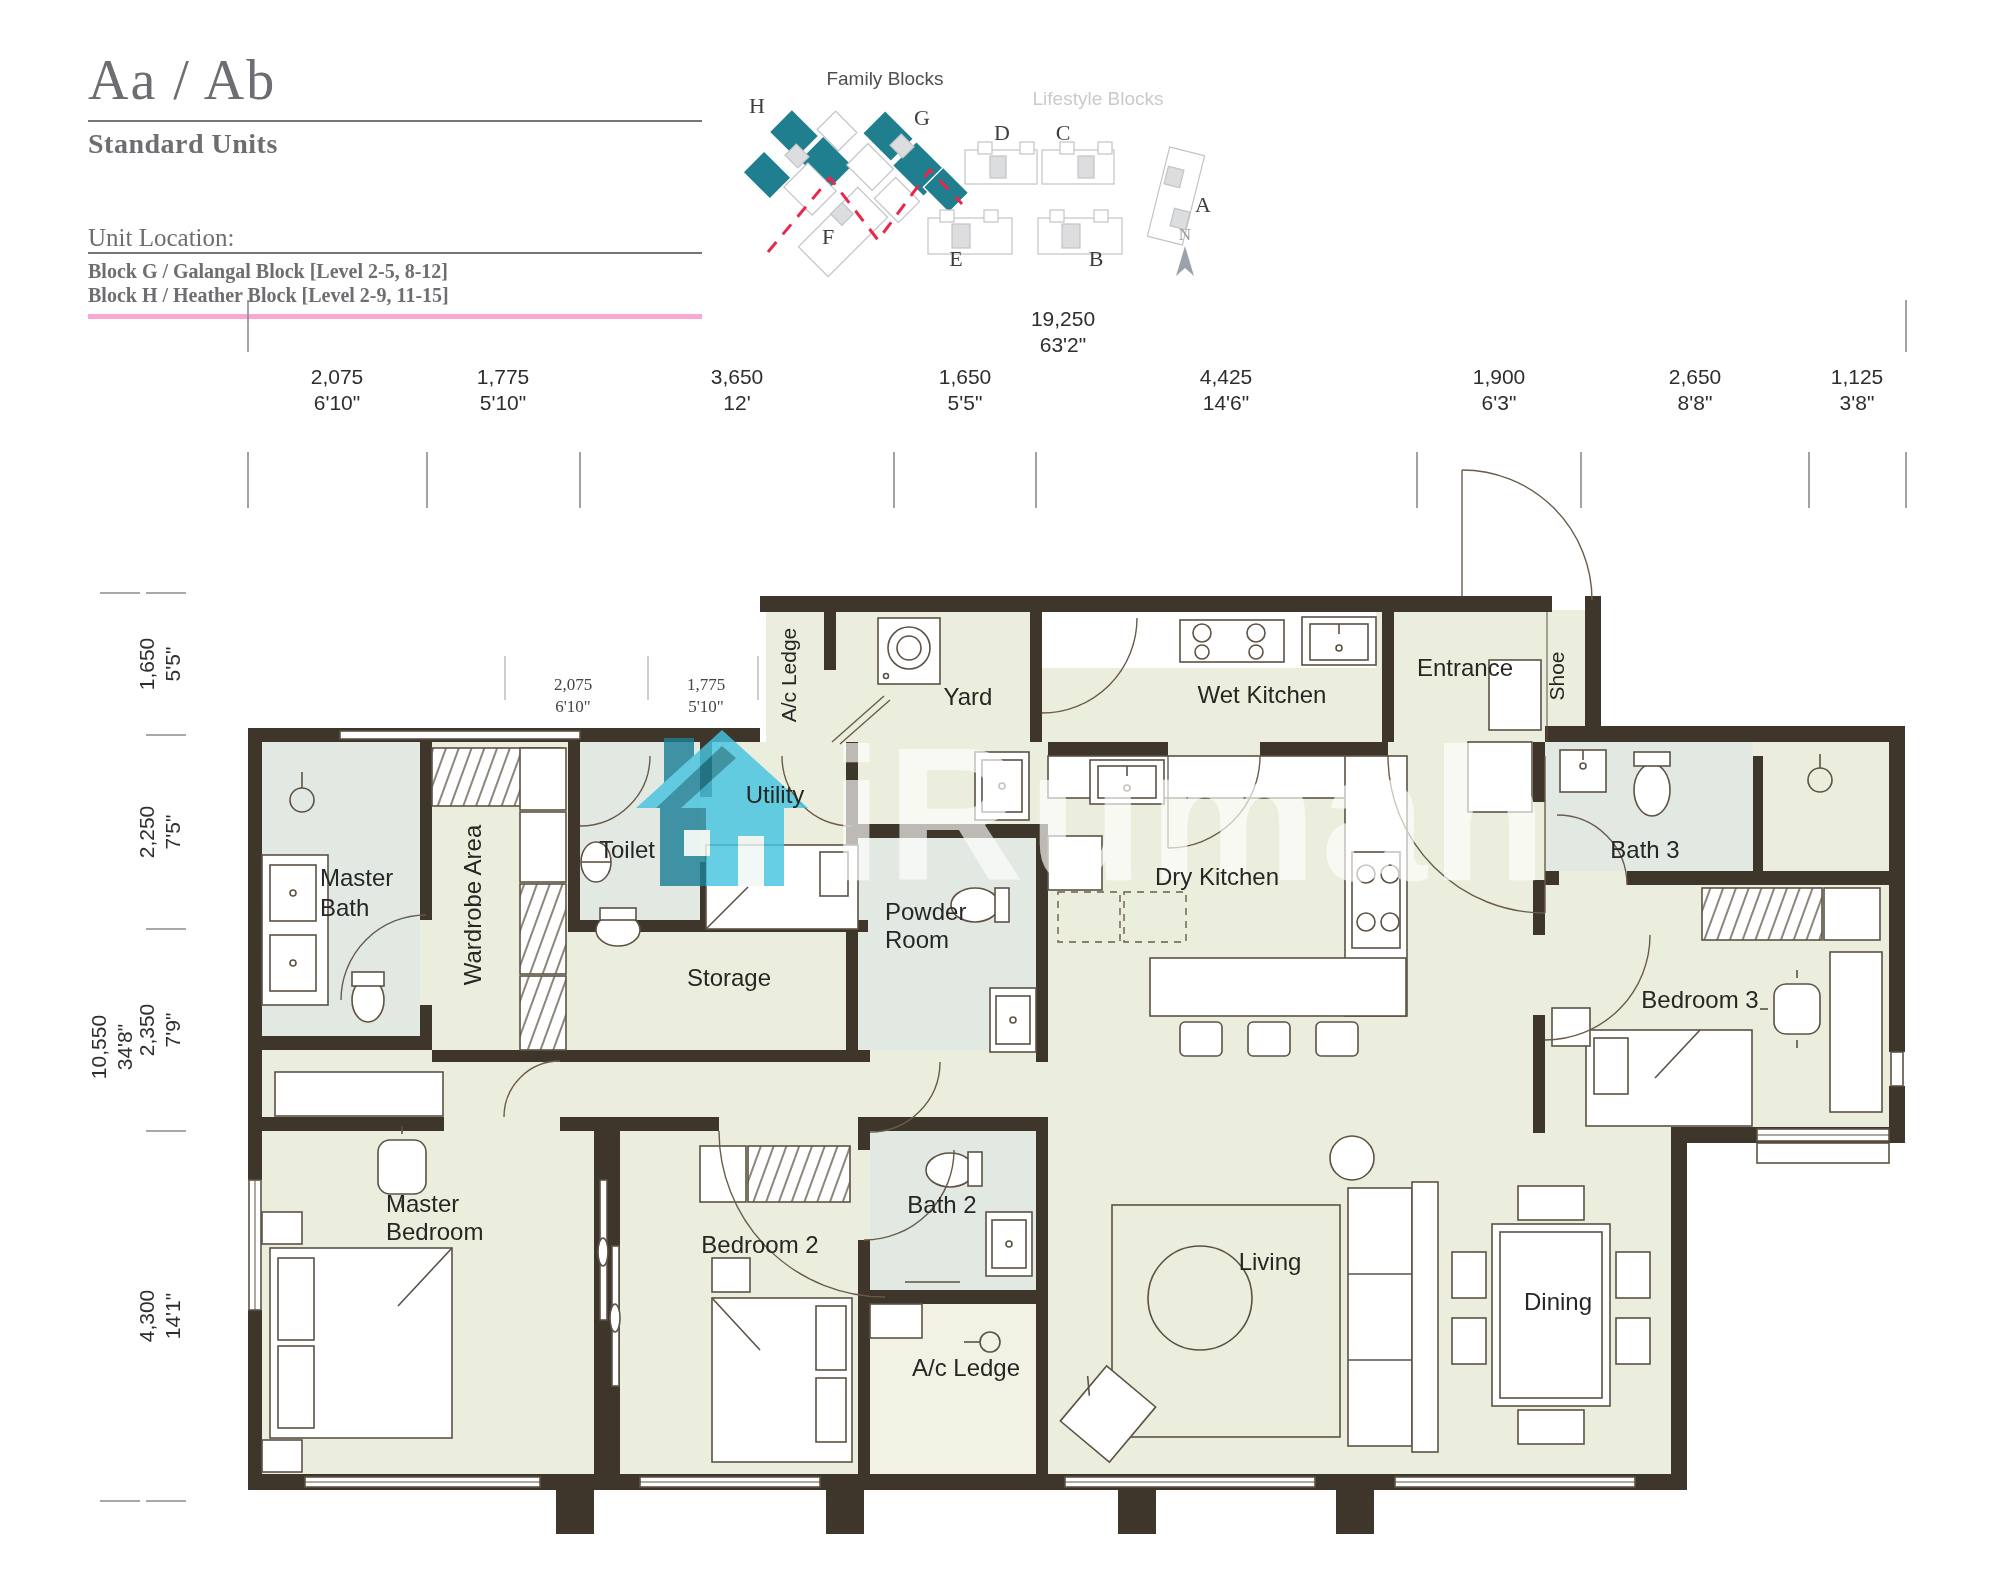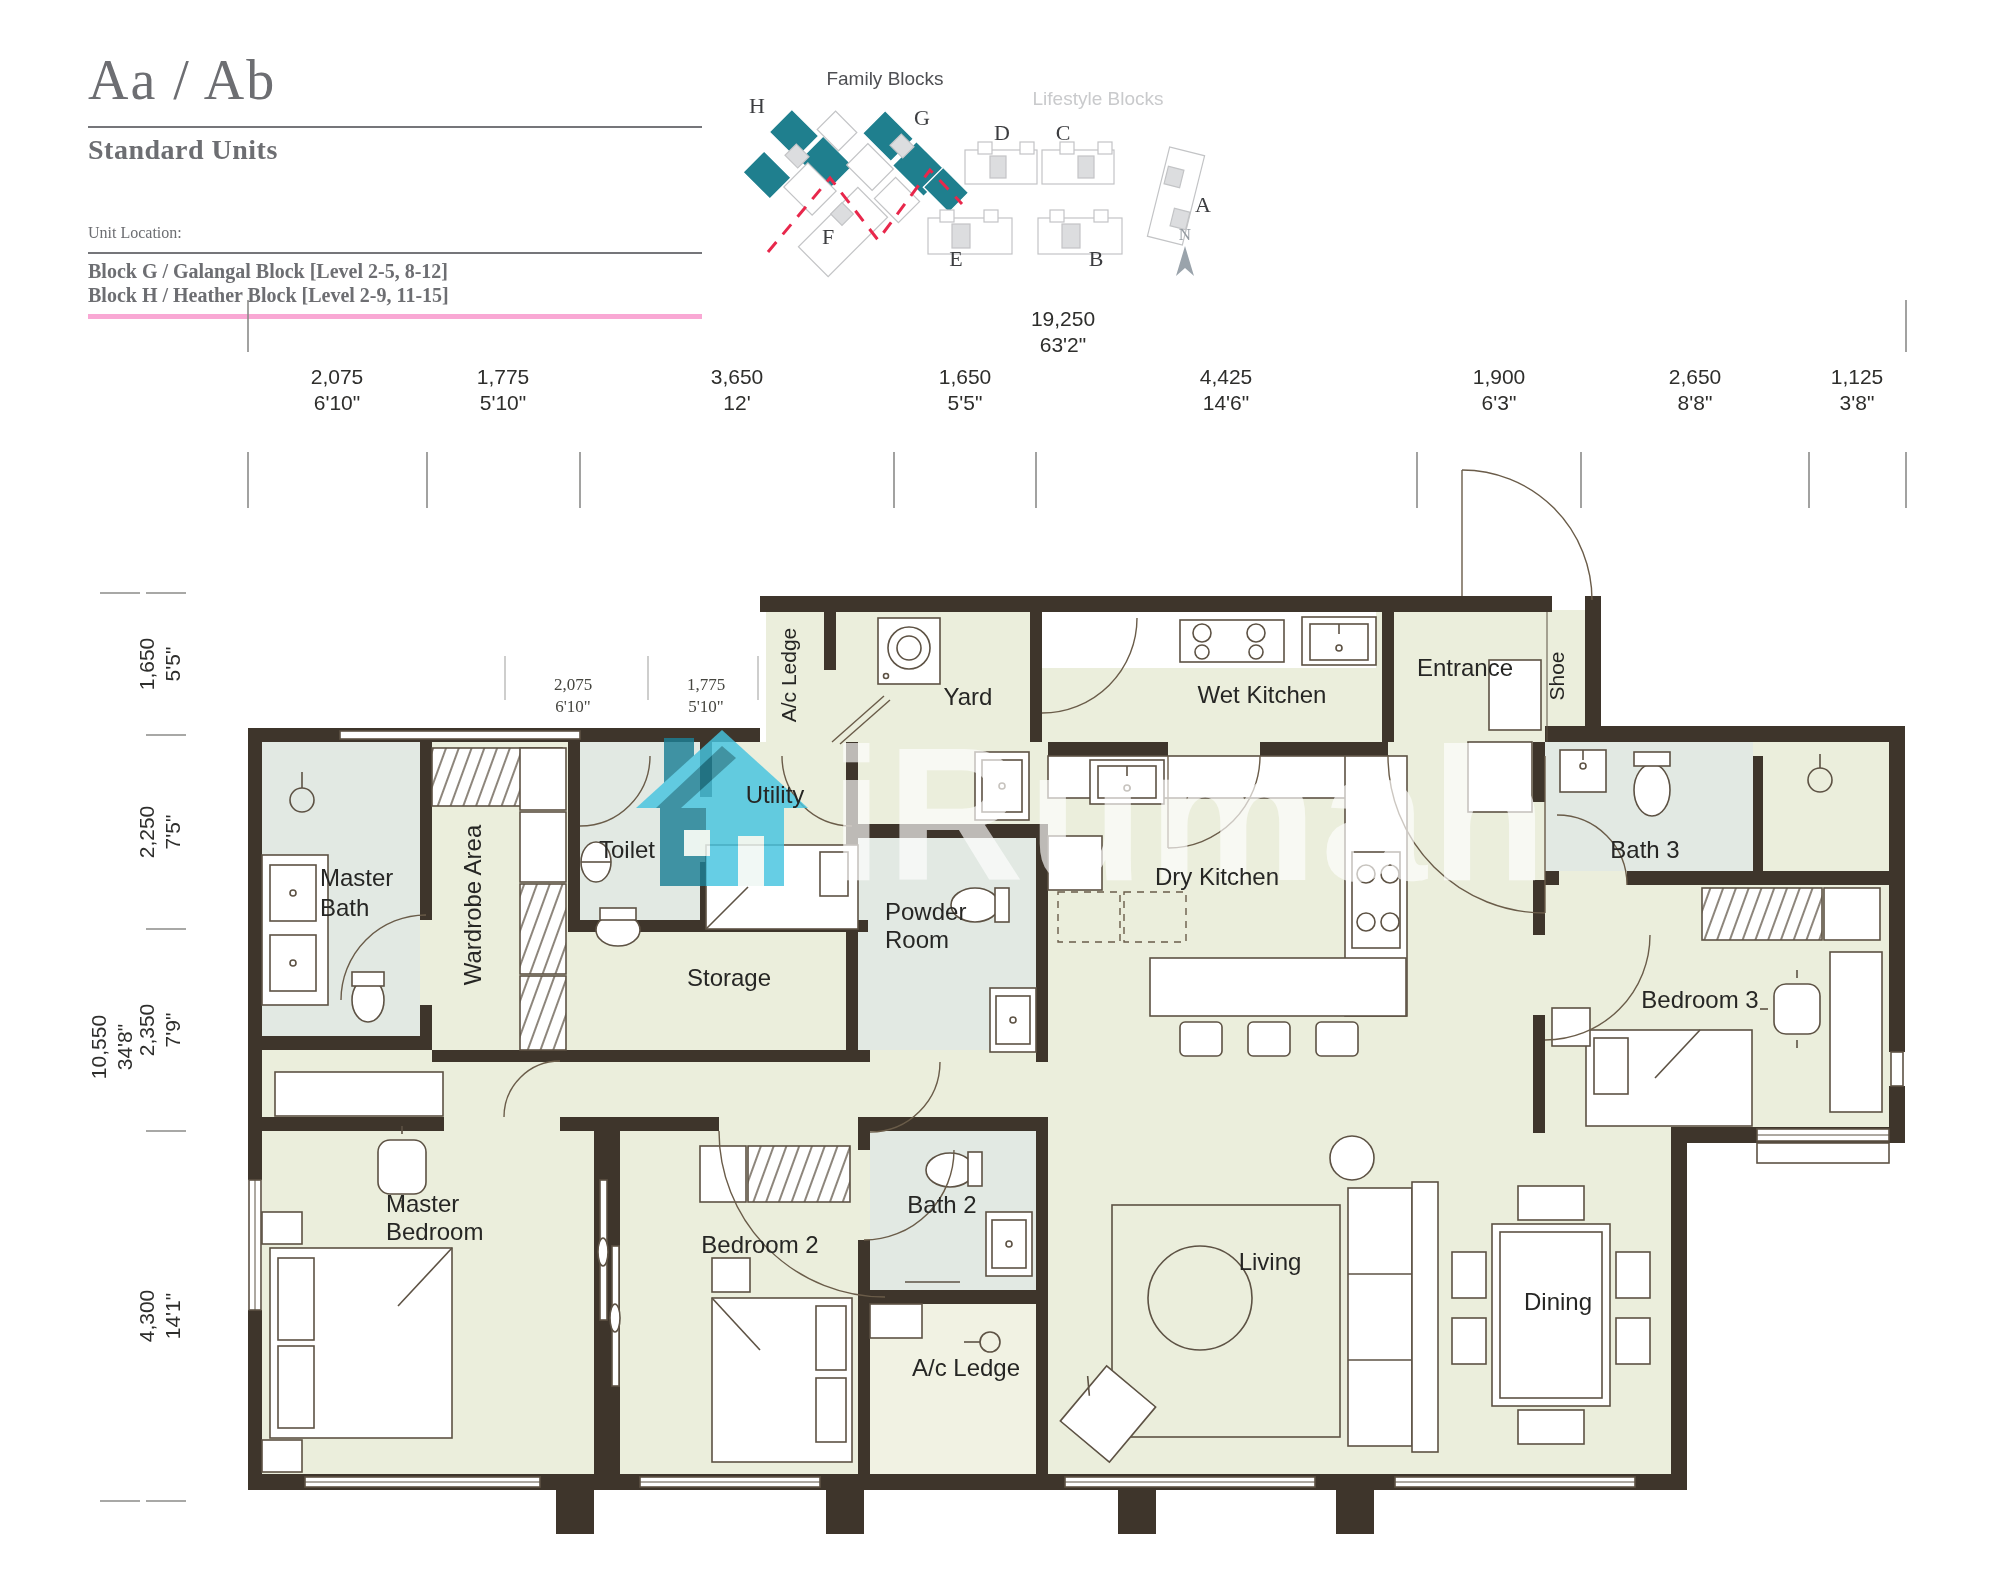--- a/index.html
+++ b/index.html
@@ -2,26 +2,26 @@
 <html><head>
 <meta charset="utf-8">
 <style>
   html,body{margin:0;padding:0;background:#ffffff;}
   .page{position:relative;width:2000px;height:1595px;background:#fff;overflow:hidden;}
   svg{position:absolute;left:0;top:0;}
 
   
   .header{position:absolute;left:88px;top:52px;width:614px;color:#6d6e72;
           font-family:"Liberation Serif",serif;}
-  .h-title{font-size:56px;letter-spacing:2px;line-height:1;padding-bottom:18px;
+  .h-title{font-size:56px;letter-spacing:2px;line-height:1;padding-bottom:12px;
            border-bottom:2px solid #75767a;}
   .h-sub{font-size:28px;font-weight:bold;margin-top:6px;letter-spacing:.5px;}
   .h-specs{position:absolute;left:327px;top:90px;font-size:23px;line-height:28px;white-space:nowrap;}
   .spec-value{font-weight:bold;}
-  .h-loc{position:absolute;left:0;top:172px;font-size:16px;}
+  .h-loc{position:absolute;left:0;top:172px;font-size:25px;}
   .h-blocks{position:absolute;left:0;top:200px;width:614px;border-top:2px solid #75767a;
             border-bottom:5px solid #f9a8d4;padding:5px 0 7px 0;font-weight:bold;
             font-size:20px;line-height:24px;}
 
   
   .wall{fill:#3e352b;}
   .floor{fill:#ebeedc;}
   .bathf{fill:#e2e9e3;}
   .cream{fill:#f1f2e3;}
   .wht{fill:#ffffff;stroke:#5d5244;stroke-width:1.6;}

